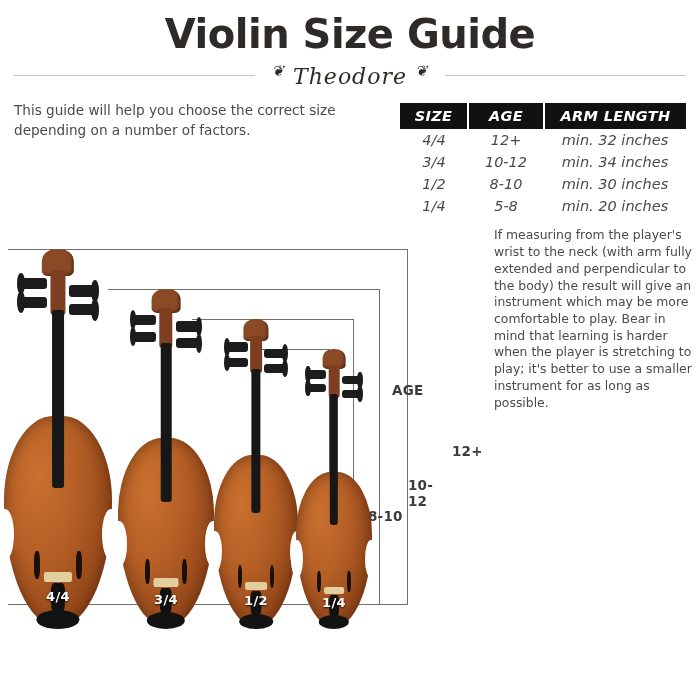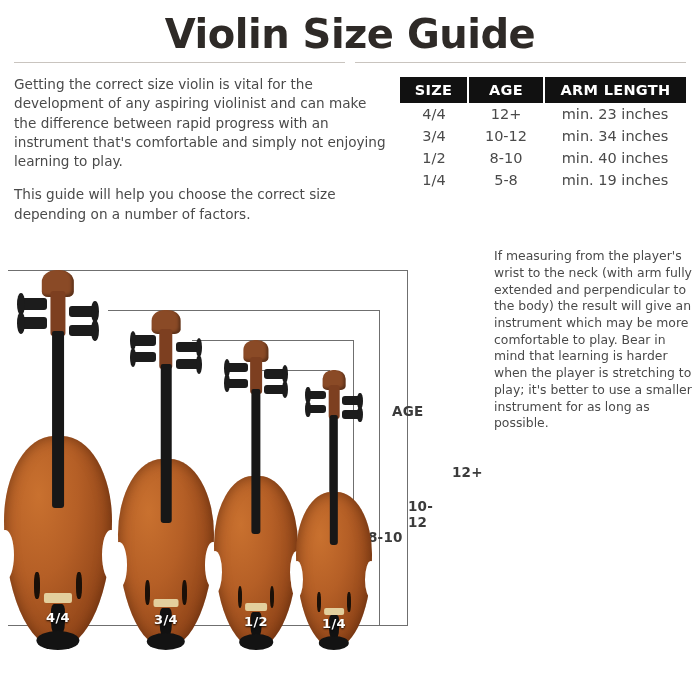--- a/index.html
+++ b/index.html
@@ -69,20 +69,21 @@
   .intro p {
     margin: 0 0 14px 0;
     font-size: 13.6px;
     line-height: 1.42;
     color: #4a4a4a;
   }
 
   .size-table {
     flex: 1 1 auto;
     margin-top: 2px;
+    font-style: italic;
   }
   .size-table table {
     border-collapse: collapse;
     width: 100%;
   }
   .size-table thead th {
     background: #111111;
     color: #ffffff;
     font-size: 14.5px;
     font-weight: bold;
@@ -289,58 +290,62 @@
     color: #4a4a4a;
   }
 </style>
 </head>
 <body>
 
 <div class="title">Violin Size Guide</div>
 
 <div class="brand-row">
   <div class="brand-rule"></div>
+  <div class="brand-mark">
+    <span class="swash">❦</span>
+    <span>Theodore</span>
+    <span class="swash">❦</span>
+  </div>
   <div class="brand-rule"></div>
 </div>
 
 <div class="top-block">
   <div class="intro">
-    <p>Getting the correct size violin is vital for the development of any aspiring violinist and can make the difference between rapid progress with an instrument that's comfortable and simply not enjoying learning to play.</p>
     <p>This guide will help you choose the correct size depending on a number of factors.</p>
   </div>
 
   <div class="size-table">
     <table>
       <thead>
         <tr>
           <th class="sep">SIZE</th>
           <th class="sep">AGE</th>
           <th>ARM LENGTH</th>
         </tr>
       </thead>
       <tbody>
         <tr>
           <td class="col-size">4/4</td>
           <td class="col-age">12+</td>
-          <td>min. 23 inches</td>
+          <td>min. 32 inches</td>
         </tr>
         <tr>
           <td class="col-size">3/4</td>
           <td class="col-age">10-12</td>
           <td>min. 34 inches</td>
         </tr>
         <tr>
           <td class="col-size">1/2</td>
           <td class="col-age">8-10</td>
-          <td>min. 40 inches</td>
+          <td>min. 30 inches</td>
         </tr>
         <tr>
           <td class="col-size">1/4</td>
           <td class="col-age">5-8</td>
-          <td>min. 19 inches</td>
+          <td>min. 20 inches</td>
         </tr>
       </tbody>
     </table>
   </div>
 </div>
 
 <div class="lower">
 
   <div class="violins-area">
 

